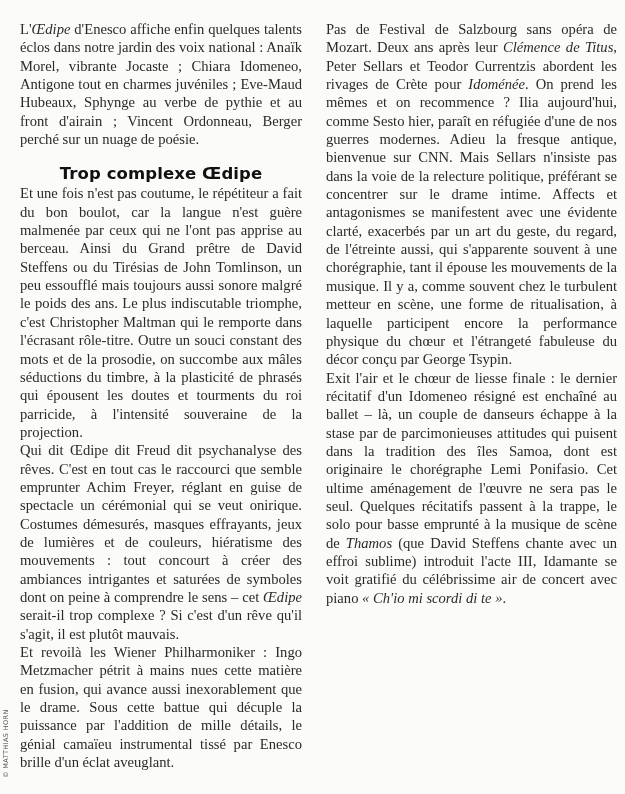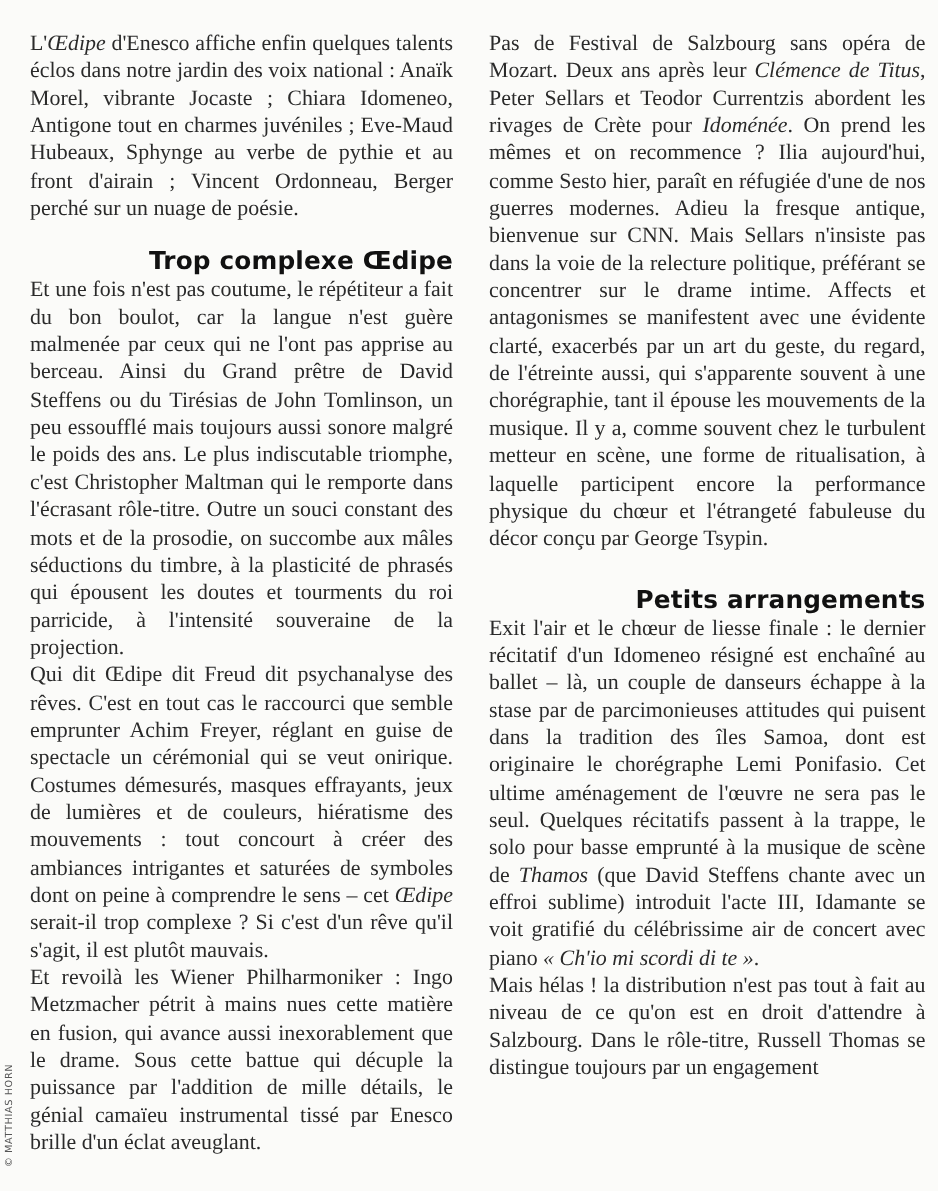--- a/index.html
+++ b/index.html
@@ -6,21 +6,21 @@
   body {
     width:625px; height:794px; background:#fbfbf9; position:relative; overflow:hidden;
     font-family:"Liberation Serif", "DejaVu Serif", serif; color:#2a2a2a;
   }
   .col { position:absolute; top:20px; font-size:14.6px; line-height:18.35px; text-align:justify; hyphens:manual; }
   .col-left { left:20px; width:282px; }
   .col-right { left:326px; width:291px; }
   .col p { margin:0; }
   .col h2 {
     font-family:"DejaVu Sans", "Liberation Sans", sans-serif; font-weight:bold;
-    font-size:16.5px; line-height:20px; text-align:right; margin:0; color:#111;
+    font-size:16.5px; line-height:20px; text-align:center; margin:0; color:#111;
     letter-spacing:0.1px;
   }
   .col-left h2 { margin-top:16px; margin-bottom:0px; }
   .col-right h2 { margin-top:21px; margin-bottom:0px; }
   i { }
   .credit {
     position:absolute; left:2px; top:778px; transform-origin:left top; transform:rotate(-90deg);
     font-family:"DejaVu Sans", "Liberation Sans", sans-serif; font-size:6.5px; letter-spacing:0.4px;
     color:#555; white-space:nowrap;
   }
@@ -31,18 +31,16 @@
 <div class="col col-left">
   <p><span>L'</span><i>Œdipe</i><span> d'Enesco affiche enfin quelques talents éclos dans notre jardin des voix national : Anaïk Morel, vibrante Jocaste ; Chiara Idomeneo, Antigone tout en charmes juvéniles ; Eve-Maud Hubeaux, Sphynge au verbe de pythie et au front d'airain ; Vincent Ordonneau, Berger perché sur un nuage de poésie.</span></p>
   <h2>Trop complexe Œdipe</h2>
   <p>Et une fois n'est pas coutume, le répétiteur a fait du bon boulot, car la langue n'est guère malmenée par ceux qui ne l'ont pas apprise au berceau. Ainsi du Grand prêtre de David Steffens ou du Tirésias de John Tomlinson, un peu essoufflé mais toujours aussi sonore malgré le poids des ans. Le plus indiscutable triomphe, c'est Christopher Maltman qui le remporte dans l'écrasant rôle-titre. Outre un souci constant des mots et de la prosodie, on succombe aux mâles séductions du timbre, à la plasticité de phrasés qui épousent les doutes et tourments du roi parricide, à l'intensité souveraine de la projection.</p>
   <p><span>Qui dit Œdipe dit Freud dit psychanalyse des rêves. C'est en tout cas le raccourci que semble emprunter Achim Freyer, réglant en guise de spectacle un cérémonial qui se veut onirique. Costumes démesurés, masques effrayants, jeux de lumières et de couleurs, hiératisme des mouvements : tout concourt à créer des ambiances intrigantes et saturées de symboles dont on peine à comprendre le sens – cet </span><i>Œdipe</i><span> serait-il trop complexe ? Si c'est d'un rêve qu'il s'agit, il est plutôt mauvais.</span></p>
   <p>Et revoilà les Wiener Philharmoniker : Ingo Metzmacher pétrit à mains nues cette matière en fusion, qui avance aussi inexorablement que le drame. Sous cette battue qui décuple la puissance par l'addition de mille détails, le génial camaïeu instrumental tissé par Enesco brille d'un éclat aveuglant.</p>
 </div>
 
 <div class="col col-right">
   <p><span>Pas de Festival de Salzbourg sans opéra de Mozart. Deux ans après leur </span><i>Clémence de Titus</i><span>, Peter Sellars et Teodor Currentzis abordent les rivages de Crète pour </span><i>Idoménée</i><span>. On prend les mêmes et on recommence ? Ilia aujourd'hui, comme Sesto hier, paraît en réfugiée d'une de nos guerres modernes. Adieu la fresque antique, bienvenue sur CNN. Mais Sellars n'insiste pas dans la voie de la relecture politique, préférant se concentrer sur le drame intime. Affects et antagonismes se manifestent avec une évidente clarté, exacerbés par un art du geste, du regard, de l'étreinte aussi, qui s'apparente souvent à une chorégraphie, tant il épouse les mouvements de la musique. Il y a, comme souvent chez le turbulent metteur en scène, une forme de ritualisation, à laquelle participent encore la performance physique du chœur et l'étrangeté fabuleuse du décor conçu par George Tsypin.</span></p>
-  <h2>Petits arrangements</h2>
   <p><span>Exit l'air et le chœur de liesse finale : le dernier récitatif d'un Idomeneo résigné est enchaîné au ballet – là, un couple de danseurs échappe à la stase par de parcimonieuses attitudes qui puisent dans la tradition des îles Samoa, dont est originaire le chorégraphe Lemi Ponifasio. Cet ultime aménagement de l'œuvre ne sera pas le seul. Quelques récitatifs passent à la trappe, le solo pour basse emprunté à la musique de scène de </span><i>Thamos</i><span> (que David Steffens chante avec un effroi sublime) introduit l'acte III, Idamante se voit gratifié du célébrissime air de concert avec piano </span><i>« Ch'io mi scordi di te »</i><span>.</span></p>
-  <p>Mais hélas ! la distribution n'est pas tout à fait au niveau de ce qu'on est en droit d'attendre à Salzbourg. Dans le rôle-titre, Russell Thomas se distingue toujours par un engagement</p>
 </div>
 
 <div class="credit">© MATTHIAS HORN</div>
 
 </body></html>

